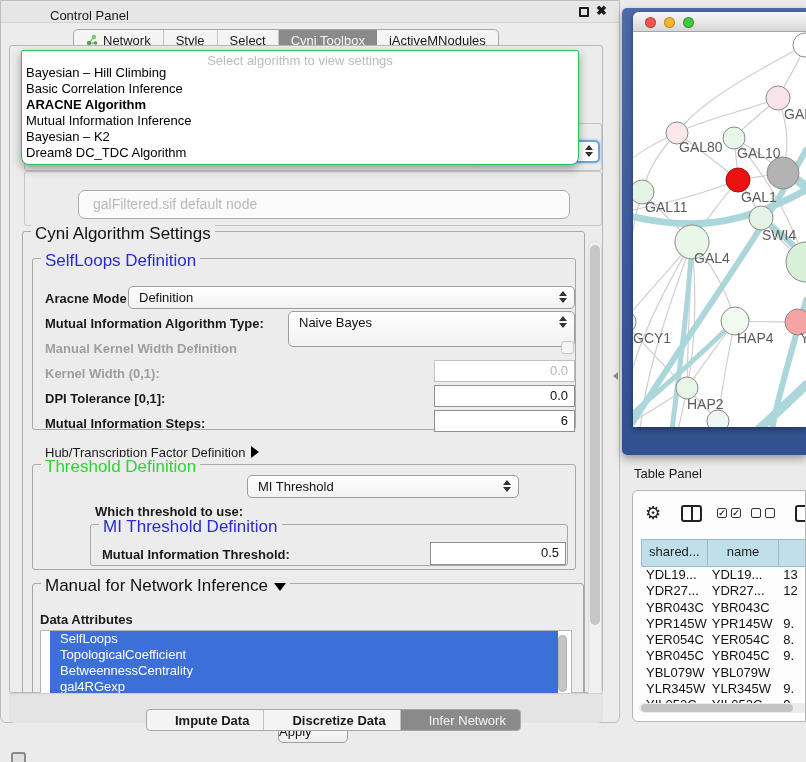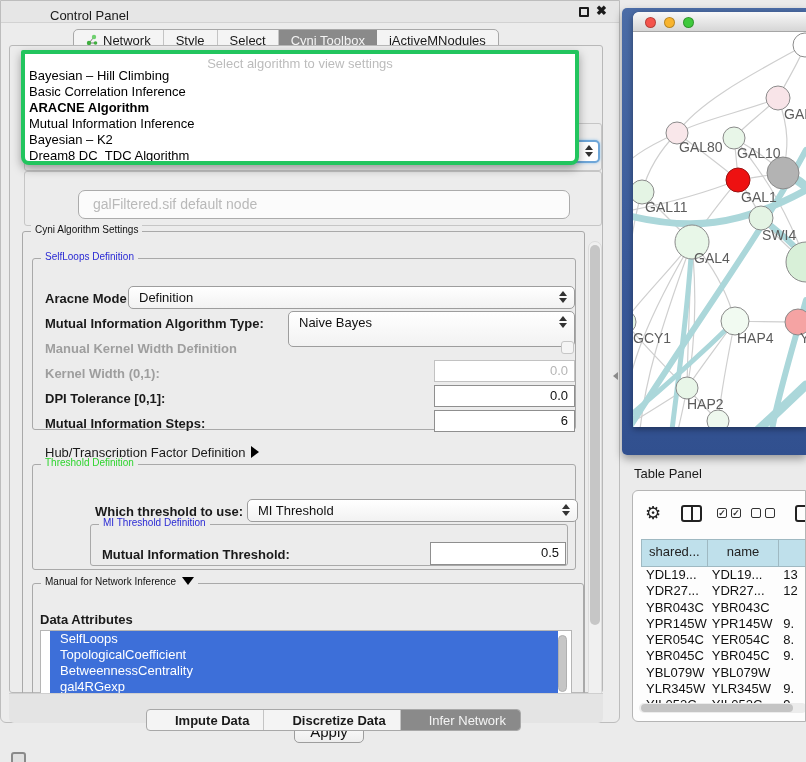--- a/index.html
+++ b/index.html
@@ -32,28 +32,28 @@
   .ghost-group { border:1px solid #c6c6c6; border-radius:3px; background:#ececec; }
   #ghost-a { left:14px; top:77px; width:578px; height:48px; }
   #ghost-b { left:14px; top:125px; width:578px; height:55px; }
   #ghost-combo-blue { left:460px; top:94px; width:130px; height:23px; background:#fff;
       border:2px solid #6ea6d8; border-radius:5px; box-shadow:0 0 3px #8fc0e8; }
   #ghost-combo-gray { left:68px; top:144px; width:492px; height:29px; background:#fbfbfb;
       border:1px solid #ababab; border-radius:7px; color:#b9b9b9; line-height:27px; padding-left:14px; font-size:14px; }
 
   
   #algo-dropdown { left:20px; top:49px; width:558px; height:115px; background:#ffffff;
-      border:4px solid #22c55e; border-radius:2px 2px 8px 8px; box-shadow:0 4px 10px rgba(0,0,0,0.35); z-index:30; overflow:hidden; }
+      border:1px solid #22c55e; border-radius:2px 2px 8px 8px; box-shadow:0 4px 10px rgba(0,0,0,0.35); z-index:30; overflow:hidden; }
   #algo-prompt { text-align:center; color:#bcbcbc; font-size:13px; padding-top:2px; height:14px; }
   .algo-item { padding:0 4px; height:16px; line-height:16px; font-size:13px; color:#000; white-space:nowrap; }
   .algo-item.bold { font-weight:bold; }
 
   
   .group { border:1px solid #a9a9a9; border-radius:3px; }
-  .legend { position:absolute; top:-8px; left:8px; background:#ececec; padding:0 4px; font-size:10px; white-space:nowrap; }
+  .legend { position:absolute; top:-8px; left:8px; background:#ececec; padding:0 4px; font-size:17px; white-space:nowrap; }
   .legend.blue { color:#2a2ad4; }
   .legend.green { color:#2fd52f; }
 
   #grp-settings { left:12px; top:185px; width:563px; height:477px; }
   #grp-algodef  { left:22px; top:212px; width:544px; height:172px; }
   #grp-threshold{ left:22px; top:418px; width:544px; height:106px; }
   #grp-mithr    { left:80px; top:478px; width:478px; height:42px; }
   #grp-sources  { left:22px; top:537px; width:552px; height:112px; }
 
   .flabel { font-size:13px; font-weight:bold; color:#1a1a1a; white-space:nowrap; }
@@ -82,22 +82,22 @@
   .attr-item { margin-left:9px; width:508px; height:16px; line-height:16px; padding-left:10px;
       background:#3d6fd9; color:#ffffff; font-size:13px; }
   #attr-vscroll { left:548px; top:589px; width:9px; height:57px; background:#c6c6c6; border-radius:5px; border:1px solid #b0b0b0; }
 
   
   #set-hscroll-track { left:14px; top:658px; width:562px; height:10px; background:#e3e3e3; border-radius:5px; }
   #set-hscroll-thumb { left:2px; top:1px; width:548px; height:8px; background:#b9b9b9; border-radius:4px; }
   #set-vscroll-track { left:578px; top:195px; width:14px; height:467px; background:#f0f0f0; border-radius:7px; border:1px solid #dcdcdc;}
   #set-vscroll-thumb { left:1px; top:3px; width:10px; height:380px; background:#c6c6c6; border-radius:5px; }
 
-  #apply-btn { left:284px; top:675px; width:70px; height:22px; background:linear-gradient(#ffffff,#ededed);
-      border:1px solid #9d9d9d; border-radius:5px; text-align:center; line-height:20px; font-size:15px; color:#111; }
+  #apply-btn { left:268px; top:675px; width:70px; height:22px; background:linear-gradient(#ffffff,#ededed);
+      border:1px solid #9d9d9d; border-radius:5px; line-height:20px; font-size:13px; color:#111; }
 
   
   #cp-bottom { left:8px; top:692px; width:594px; height:30px; background:#e4e4e4; border-top:1px solid #cfcfcf; border-radius:0 0 5px 5px; }
   #bottom-tabs { left:145px; top:708px; height:22px; display:flex; background:#f4f4f4;
       border:1px solid #a8a8a8; border-radius:4px; overflow:hidden; }
   .btab { padding:3px 14px 0 28px; font-size:13px; font-weight:bold; color:#1a1a1a; border-right:1px solid #c4c4c4; }
   .btab:last-child { border-right:none; }
   .btab.sel { background:#8a8a8a; color:#f4f4f4; font-weight:normal; }
 
   
@@ -227,21 +227,21 @@
 
     <div class="abs plain" style="left:35px; top:399px;">
       <span>Hub/Transcription Factor Definition</span><span class="tri-right"></span>
     </div>
 
     <div class="abs group" id="grp-threshold">
       <span class="legend green">Threshold Definition</span>
     </div>
 
     <div class="abs flabel" style="left:85px; top:458px;">Which threshold to use:</div>
-    <div class="abs combo" style="left:237px; top:453px; width:331px; height:23px;">
+    <div class="abs combo" style="left:237px; top:429px; width:272px; height:23px;">
       <span>MI Threshold</span>
       <span class="arrows">
           <span class="tri-up" style="display:block"></span>
           <span class="tri-dn" style="display:block"></span>
         </span>
     </div>
 
     <div class="abs group" id="grp-mithr">
       <span class="legend blue">MI Threshold Definition</span>
     </div>

